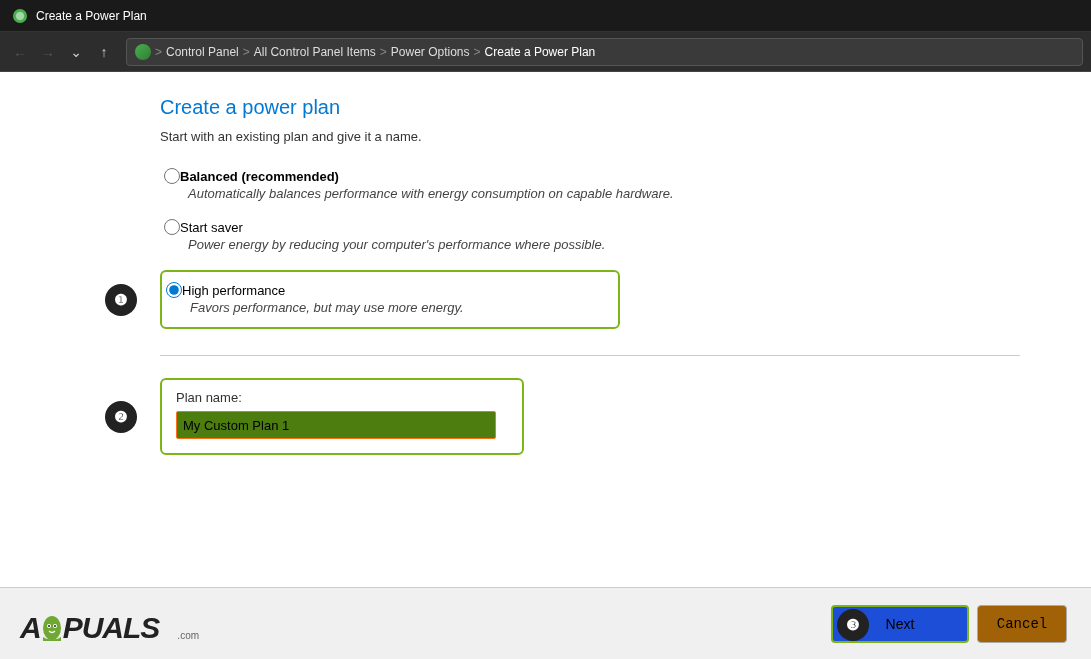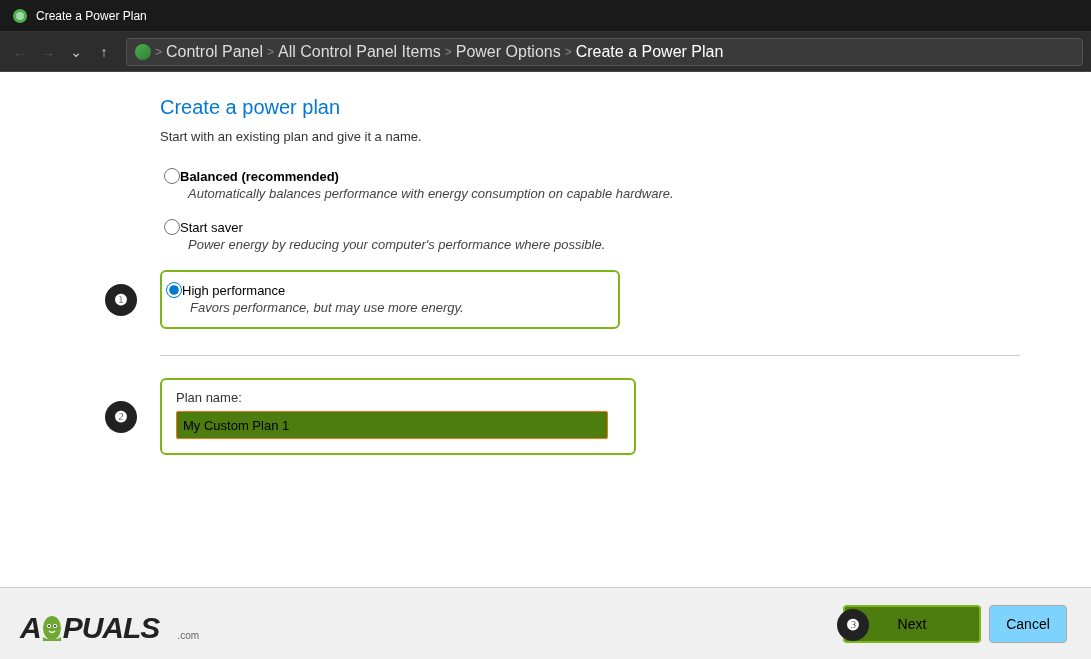--- a/index.html
+++ b/index.html
@@ -72,21 +72,21 @@
     .address-icon {
       width: 16px;
       height: 16px;
       background: linear-gradient(135deg, #4caf50, #2e7d32);
       border-radius: 50%;
       flex-shrink: 0;
     }
     .path-sep { color: #888; font-size: 12px; }
     .path-item {
       color: #ddd;
-      font-size: 16px;
+      font-size: 12px;
       white-space: nowrap;
       text-align: right;
     }
     .path-item.active { color: #fff; }
 
     
     .main-container {
       background: #fff;
       height: calc(659px - 72px);
       display: flex;
@@ -194,21 +194,21 @@
       align-items: center;
       justify-content: center;
       color: #fff;
       font-size: 15px;
       font-weight: bold;
     }
     .plan-name-box {
       border: 2px solid #7cb518;
       border-radius: 6px;
       padding: 10px 26px 14px 14px;
-      width: 476px;
+      width: 364px;
     }
     .plan-name-label {
       font-size: 13px;
       color: #333;
       margin-bottom: 6px;
     }
     .plan-name-input {
       width: 100%;
       height: 28px;
       border: 1px solid #f97316;
@@ -248,39 +248,39 @@
       align-items: center;
       justify-content: center;
       color: #fff;
       font-size: 15px;
       font-weight: bold;
     }
 
     .btn-next {
       width: 138px;
       height: 38px;
-      background: #4d7c0f;
+      background: #1d4ed8;
       border: 2px solid #7cb518;
       border-radius: 4px;
       font-size: 14px;
       color: #000;
       cursor: pointer;
       font-family: 'Segoe UI', Arial, sans-serif;
     }
 
     .btn-cancel {
-      width: 78px;
+      width: 90px;
       height: 38px;
-      background: #7dd3fc;
+      background: #a16207;
       border: 1px solid #aaa;
       border-radius: 4px;
       font-size: 14px;
       color: #000;
       cursor: pointer;
-      font-family: Liberation Sans, sans-serif;
+      font-family: Liberation Mono, monospace;
     }
 
   </style>
 </head>
 <body>
 
 <div class="title-bar">
   <div class="title-bar-icon">
 
     <svg width="16" height="16" viewBox="0 0 16 16">

